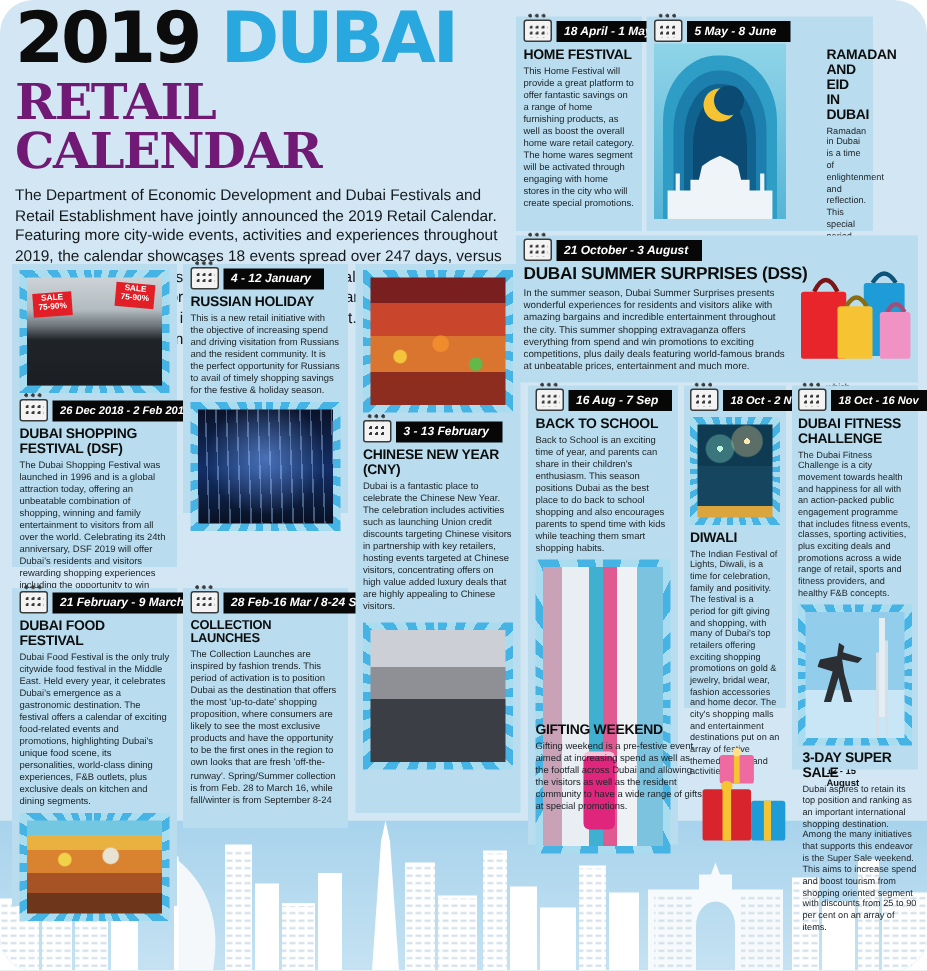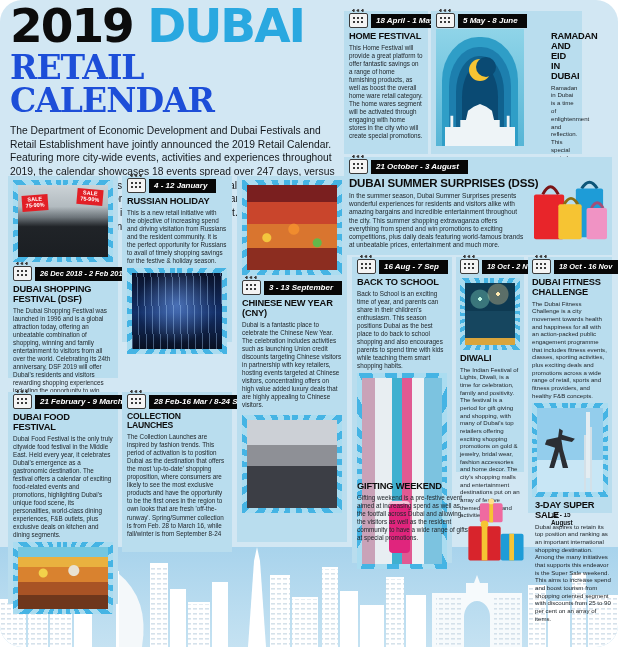--- a/index.html
+++ b/index.html
@@ -3,21 +3,21 @@
 <meta charset="utf-8">
 <style>
   html,body{margin:0;padding:0;}
   body{font-family:"Liberation Sans",sans-serif;}
   #page{position:relative;width:618px;height:647px;background:#d2e7f3;overflow:hidden;border-radius:22px;}
 
   
   .hdr{position:absolute;left:10px;top:2px;width:332px;z-index:2;}
   .t1{font-size:47px;font-weight:900;letter-spacing:-2px;line-height:1;color:#0c0c0c;font-family:"DejaVu Sans",sans-serif;}
   .t1 .blue{color:#29a8e0;}
-  .t2{font-size:33px;font-weight:800;line-height:1;color:#1d4ed8;font-family:"DejaVu Serif",serif;margin-top:2px;letter-spacing:-1px;}
+  .t2{font-size:33px;font-weight:800;line-height:1;color:#701a75;font-family:"DejaVu Serif",serif;margin-top:2px;letter-spacing:-1px;}
   .intro{font-size:10.3px;line-height:1.33;color:#14181c;margin-top:7px;}
 
   
   .card{position:absolute;background:#b9ddee;box-sizing:border-box;padding:4px 5px;z-index:2;}
   .h-sm{font-size:9.3px;font-weight:800;line-height:1.08;color:#0d0d0d;margin-top:3px;letter-spacing:-0.2px;}
   .h-lg{font-size:11.5px;font-weight:800;line-height:1.05;color:#0d0d0d;margin-top:3px;letter-spacing:-0.2px;}
   .bd{font-size:6.3px;line-height:1.28;color:#20262b;margin-top:2.5px;}
   .bd-xs{font-size:6.1px;line-height:1.26;color:#20262b;margin-top:2.5px;}
   .note{font-size:6.3px;font-weight:800;color:#101417;margin-top:3px;line-height:1.25;}
 
@@ -187,21 +187,21 @@
     <div class="h-sm" style="font-size:8.6px;">COLLECTION LAUNCHES</div>
     <div class="bd">The Collection Launches are inspired by fashion trends. This period of activation is to position Dubai as the destination that offers the most 'up-to-date' shopping proposition, where consumers are likely to see the most exclusive products and have the opportunity to be the first ones in the region to own looks that are fresh 'off-the-runway'. Spring/Summer collection is from Feb. 28 to March 16, while fall/winter is from September 8-24</div>
   </div>
 
   <div class="card" style="left:237px;top:176px;width:110px;height:366px;padding-top:0;">
     <div class="burst" style="height:85px;margin-top:4px;">
       <div class="photo ph-cny"></div>
     </div>
     <div class="badge" style="margin-top:5px;">
       <span class="cal"></span>
-      <span class="lbl">3 - 13 September</span>
+      <span class="lbl">3 - 13 February</span>
     </div>
     <div class="h-sm">CHINESE NEW YEAR (CNY)</div>
     <div class="bd">Dubai is a fantastic place to celebrate the Chinese New Year. The celebration includes activities such as launching Union credit discounts targeting Chinese visitors in partnership with key retailers, hosting events targeted at Chinese visitors, concentrating offers on high value added luxury deals that are highly appealing to Chinese visitors.</div>
     <div class="burst" style="height:88px;margin-top:6px;">
       <div class="photo ph-shop"></div>
     </div>
   </div>
 
   <div class="card" style="left:352px;top:257px;width:100px;height:306px;">
     <div class="badge">

